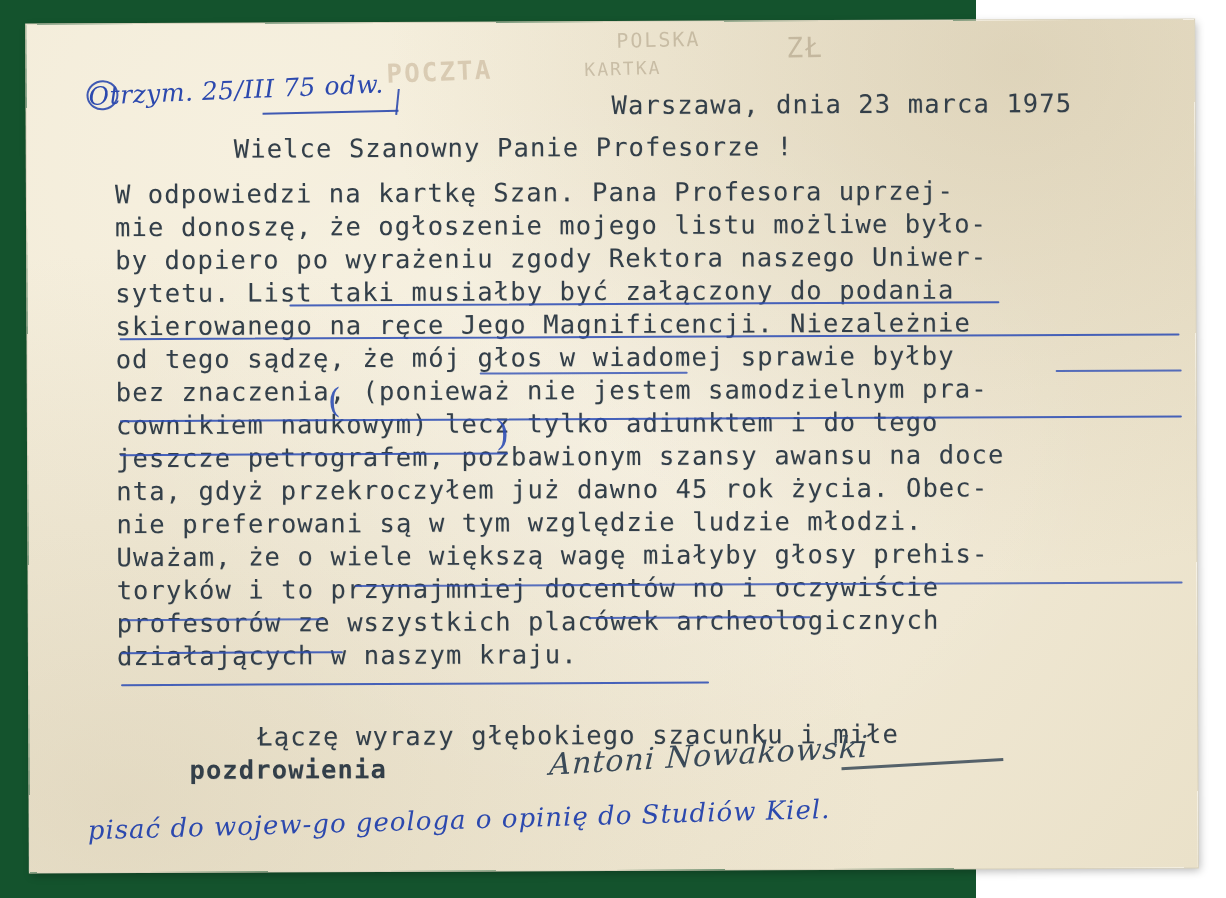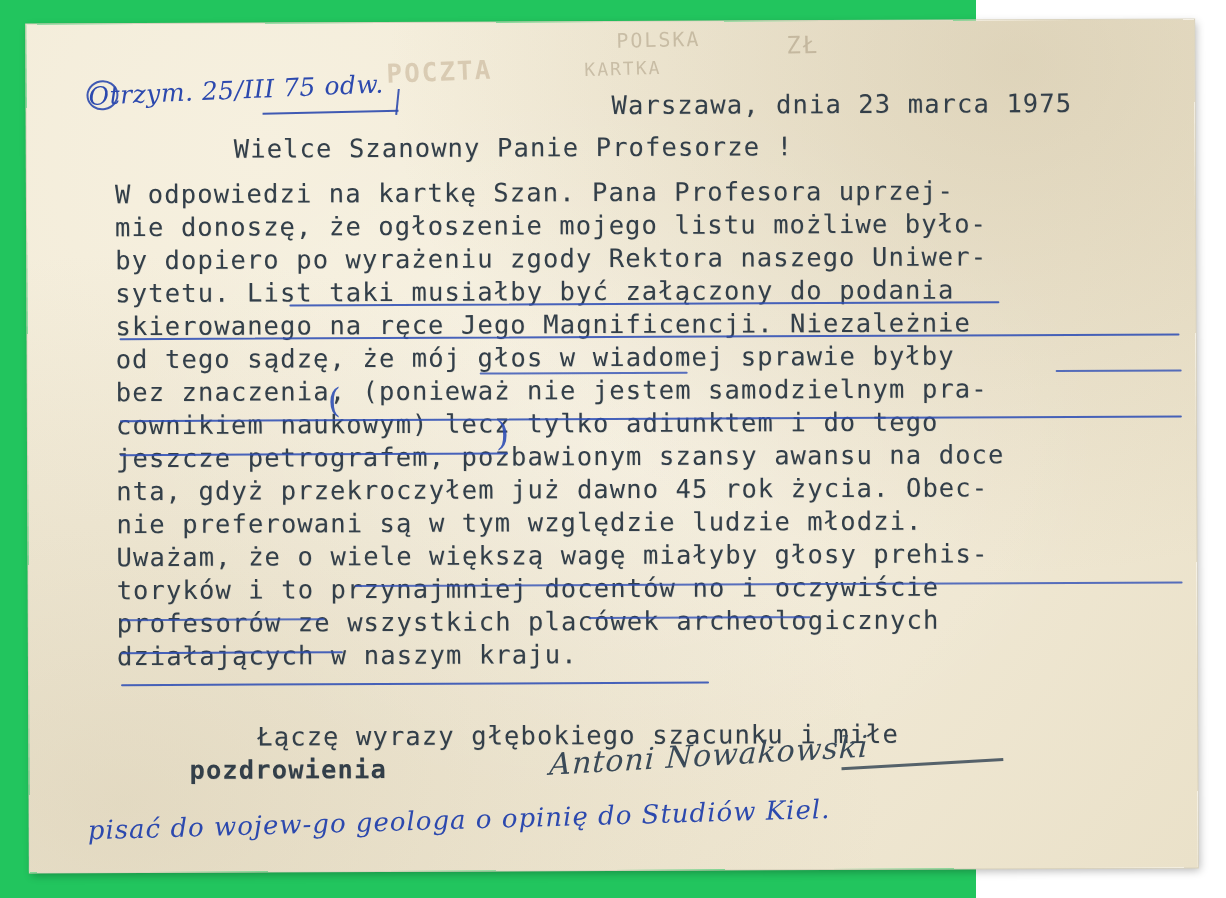--- a/index.html
+++ b/index.html
@@ -11,21 +11,21 @@
     width: 1226px;
     height: 898px;
     overflow: hidden;
     font-family: "Liberation Sans", sans-serif;
   }
 
   #scan {
     position: relative;
     width: 976px;
     height: 898px;
-    background: #22c55e;
+    background: #14532d;
   }
 
   
   #card {
     position: absolute;
     left: 28px;
     top: 22px;
     width: 1168px;
     height: 848px;
     background:
@@ -51,21 +51,21 @@
   .ghost {
     position: absolute;
     color: rgba(120, 98, 70, 0.30);
     font-family: "DejaVu Sans Mono", monospace;
     letter-spacing: 2px;
     white-space: nowrap;
     pointer-events: none;
     user-select: none;
   }
   .ghost.g1 { left: 590px; top: 6px;  font-size: 20px; transform: rotate(-1deg); }
-  .ghost.g2 { left: 760px; top: 10px; font-size: 24px; transform: rotate(-1deg); }
+  .ghost.g2 { left: 760px; top: 10px; font-size: 28px; transform: rotate(-1deg); }
   .ghost.g3 {
     left: 360px; top: 34px; font-size: 26px; font-weight: bold;
     color: rgba(150, 120, 80, 0.28);
     transform: rotate(-2deg);
   }
   .ghost.g4 { left: 558px; top: 36px; font-size: 18px; transform: rotate(-1.5deg); }
 
   
   #typed {
     position: absolute;

